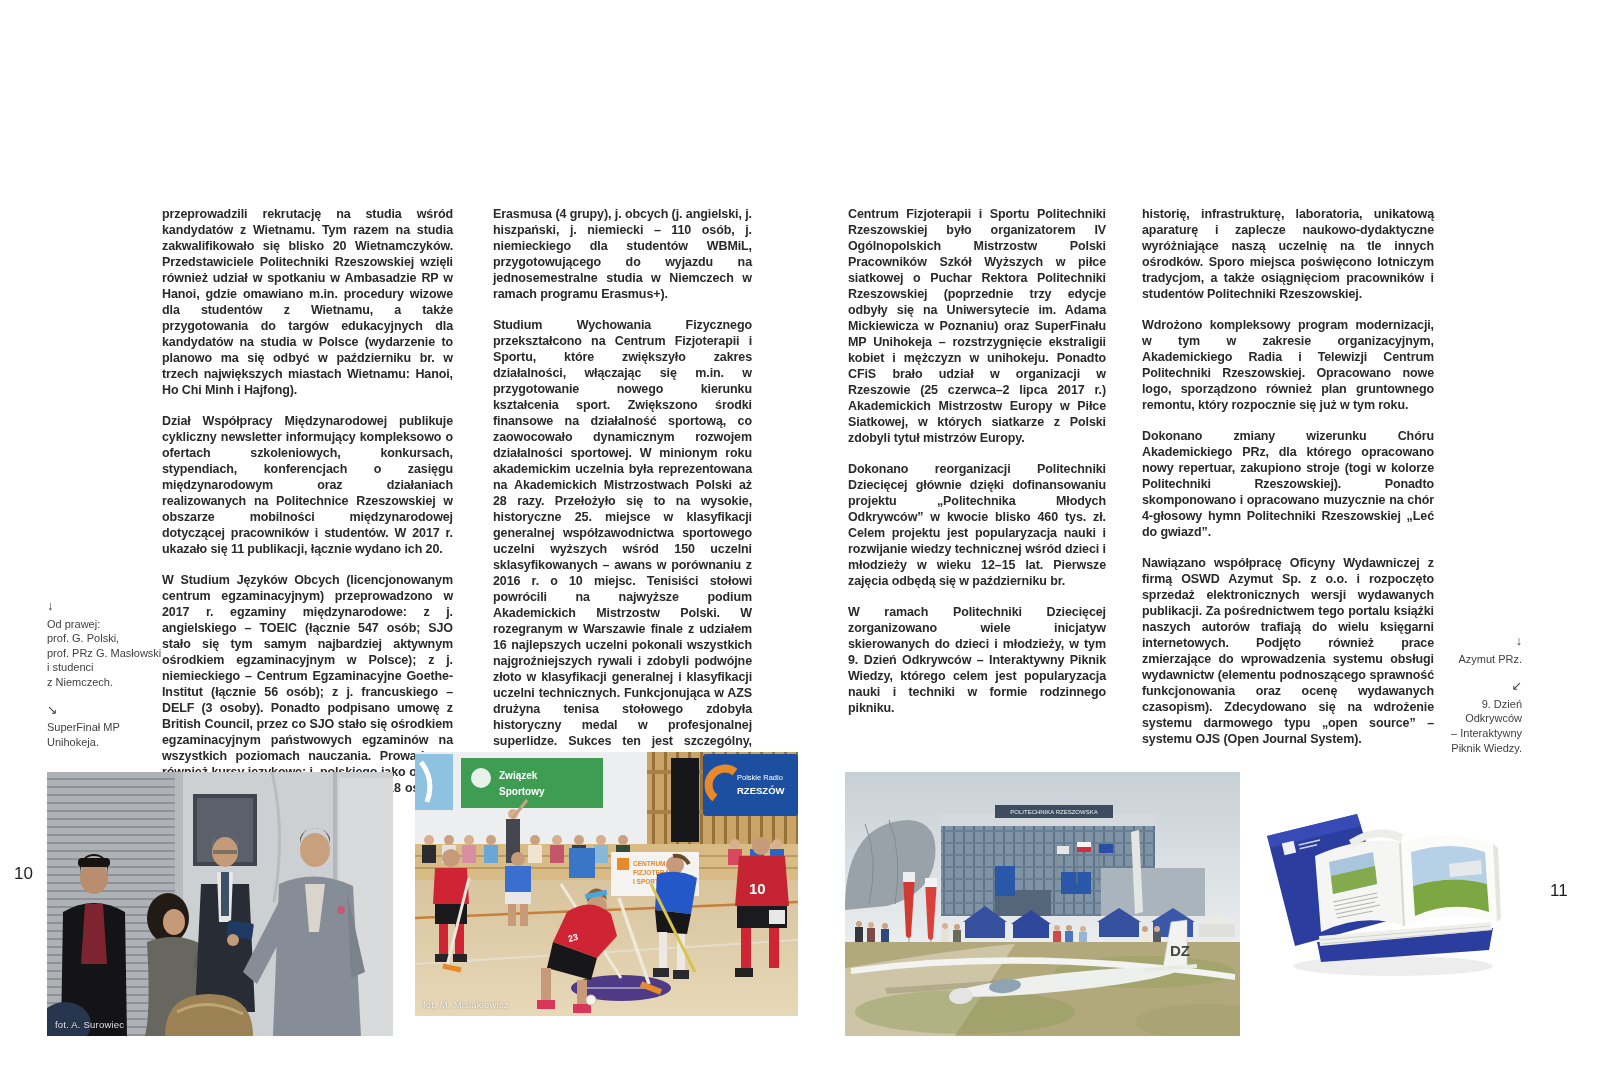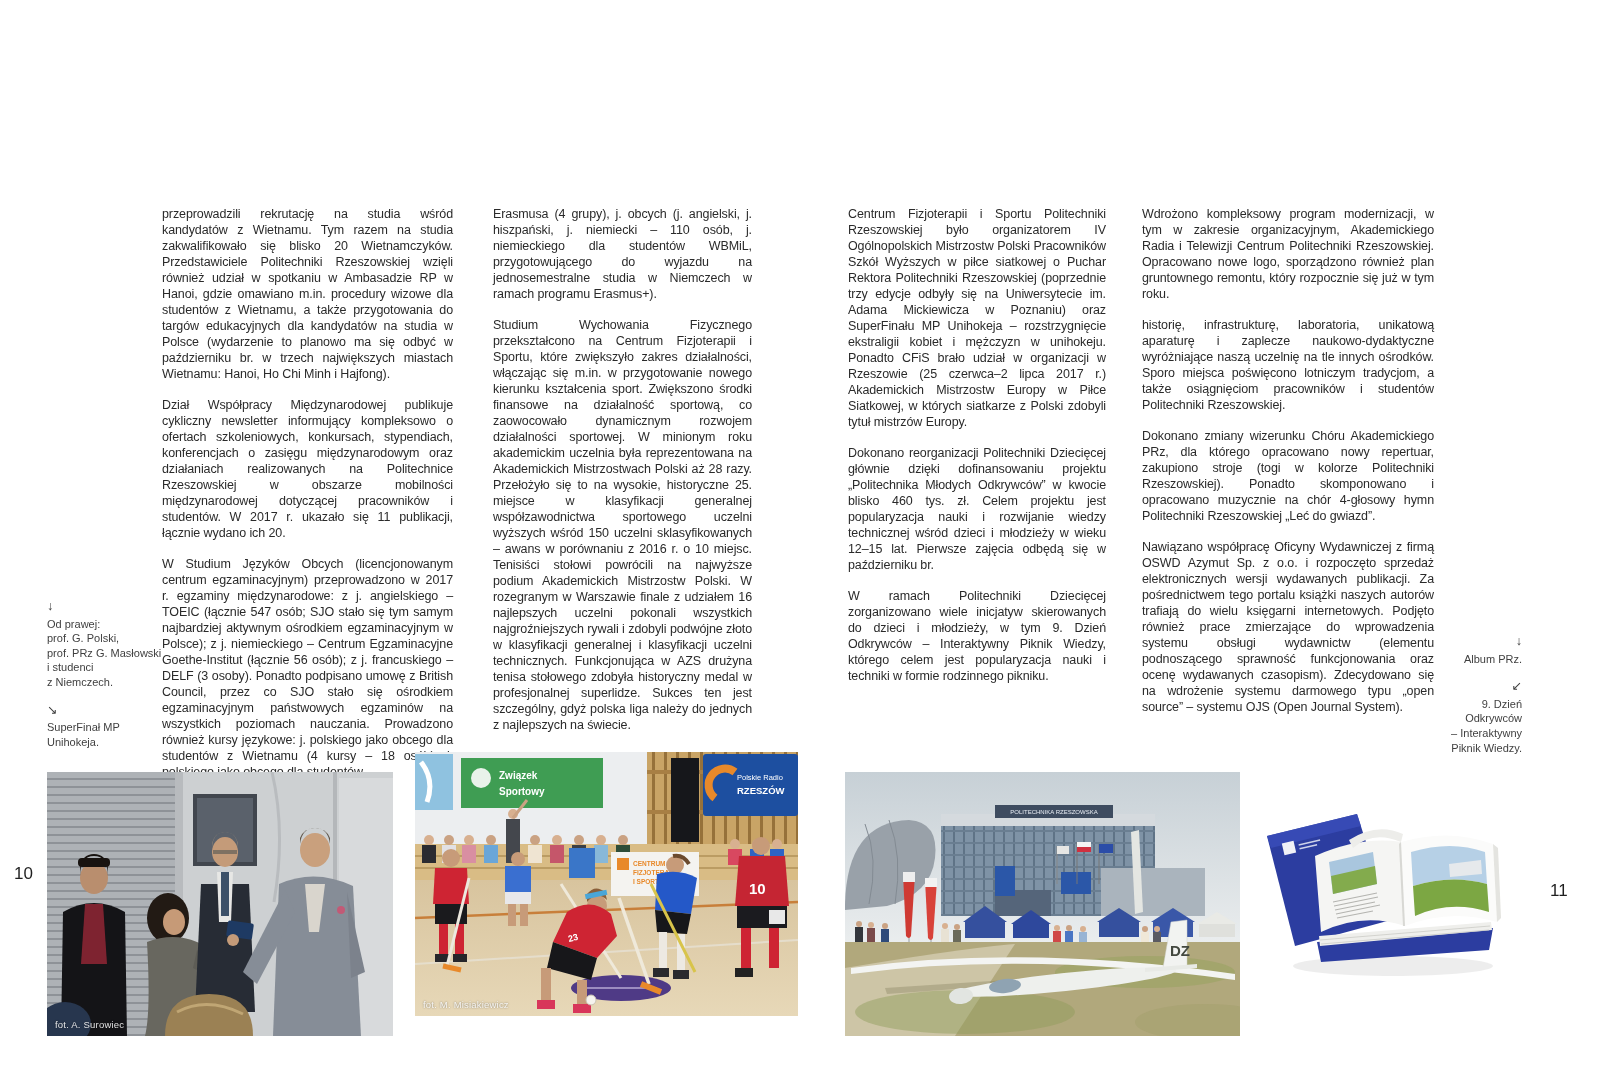--- a/index.html
+++ b/index.html
@@ -1,21 +1,21 @@
 <!DOCTYPE html>
 <html><head>
 <meta charset="utf-8">
 <style>
   html,body{margin:0;padding:0;background:#ffffff;}
   .spread{
     position:relative;width:1600px;height:1085px;background:#ffffff;
     font-family:"Liberation Sans", sans-serif;color:#262626;overflow:hidden;
   }
   .col{position:absolute;top:206px;text-align:justify;font-size:12.5px;line-height:16px;letter-spacing:-0.1px;color:#2a2a2a;}
-  .col p{margin:0 0 15px 0;}
+  .col p{margin:0 0 15px 0;font-weight:bold;}
   .col p:last-child{margin-bottom:0;}
   .col1{left:162px;width:291px;}
   .col2{left:493px;width:259px;}
   .col3{left:848px;width:258px;}
   .col4{left:1142px;width:292px;}
   .heading{font-weight:700;text-align:left;margin:0 0 15px 0;letter-spacing:0;}
   .note{position:absolute;font-size:11px;line-height:14.6px;color:#3f3f3f;}
   .note-left{left:47px;top:599px;text-align:left;}
   .note-right{right:78px;top:634px;text-align:right;}
   .arrow{font-size:12.5px;margin-bottom:3px;color:#3f3f3f;}
@@ -50,21 +50,21 @@
     <div class="note-line">i studenci</div>
     <div class="note-line">z Niemczech.</div>
     <div class="gap"></div>
     <div class="arrow">↘</div>
     <div class="note-line">SuperFinał MP</div>
     <div class="note-line">Unihokeja.</div>
   </aside>
 
   <aside class="note note-right">
     <div class="arrow">↓</div>
-    <div class="note-line">Album PRz.</div>
+    <div class="note-line">Azymut PRz.</div>
     <div class="gap"></div>
     <div class="arrow">↙</div>
     <div class="note-line">9. Dzień</div>
     <div class="note-line">Odkrywców</div>
     <div class="note-line">– Interaktywny</div>
     <div class="note-line">Piknik Wiedzy.</div>
   </aside>
 
   <section class="col col1">
     <p>przeprowadzili rekrutację na studia wśród kandydatów z Wietnamu. Tym razem na studia zakwalifikowało się blisko 20 Wietnamczyków. Przedstawiciele Politechniki Rzeszowskiej wzięli również udział w spotkaniu w Ambasadzie RP w Hanoi, gdzie omawiano m.in. procedury wizowe dla studentów z Wietnamu, a także przygotowania do targów edukacyjnych dla kandydatów na studia w Polsce (wydarzenie to planowo ma się odbyć w październiku br. w trzech największych miastach Wietnamu: Hanoi, Ho Chi Minh i Hajfong).</p>
@@ -77,22 +77,22 @@
     <p>Studium Wychowania Fizycznego przekształcono na Centrum Fizjoterapii i Sportu, które zwiększyło zakres działalności, włączając się m.in. w przygotowanie nowego kierunku kształcenia sport. Zwiększono środki finansowe na działalność sportową, co zaowocowało dynamicznym rozwojem działalności sportowej. W minionym roku akademickim uczelnia była reprezentowana na Akademickich Mistrzostwach Polski aż 28 razy. Przełożyło się to na wysokie, historyczne 25. miejsce w klasyfikacji generalnej współzawodnictwa sportowego uczelni wyższych wśród 150 uczelni sklasyfikowanych – awans w porównaniu z 2016 r. o 10 miejsc. Tenisiści stołowi powrócili na najwyższe podium Akademickich Mistrzostw Polski. W rozegranym w Warszawie finale z udziałem 16 najlepszych uczelni pokonali wszystkich najgroźniejszych rywali i zdobyli podwójne złoto w klasyfikacji generalnej i klasyfikacji uczelni technicznych. Funkcjonująca w AZS drużyna tenisa stołowego zdobyła historyczny medal w profesjonalnej superlidze. Sukces ten jest szczególny, gdyż polska liga należy do jednych z najlepszych na świecie.</p>
   </section>
 
   <section class="col col3">
     <p>Centrum Fizjoterapii i Sportu Politechniki Rzeszowskiej było organizatorem IV Ogólnopolskich Mistrzostw Polski Pracowników Szkół Wyższych w piłce siatkowej o Puchar Rektora Politechniki Rzeszowskiej (poprzednie trzy edycje odbyły się na Uniwersytecie im. Adama Mickiewicza w Poznaniu) oraz SuperFinału MP Unihokeja – rozstrzygnięcie ekstraligii kobiet i mężczyzn w unihokeju. Ponadto CFiS brało udział w organizacji w Rzeszowie (25 czerwca–2 lipca 2017 r.) Akademickich Mistrzostw Europy w Piłce Siatkowej, w których siatkarze z Polski zdobyli tytuł mistrzów Europy.</p>
     <p>Dokonano reorganizacji Politechniki Dziecięcej głównie dzięki dofinansowaniu projektu „Politechnika Młodych Odkrywców” w kwocie blisko 460 tys. zł. Celem projektu jest popularyzacja nauki i rozwijanie wiedzy technicznej wśród dzieci i młodzieży w wieku 12–15 lat. Pierwsze zajęcia odbędą się w październiku br.</p>
     <p>W ramach Politechniki Dziecięcej zorganizowano wiele inicjatyw skierowanych do dzieci i młodzieży, w tym 9. Dzień Odkrywców – Interaktywny Piknik Wiedzy, którego celem jest popularyzacja nauki i techniki w formie rodzinnego pikniku.</p>
   </section>
 
   <section class="col col4">
+    <p>historię, infrastrukturę, laboratoria, unikatową aparaturę i zaplecze naukowo-dydaktyczne wyróżniające naszą uczelnię na tle innych ośrodków. Sporo miejsca poświęcono lotniczym tradycjom, a także osiągnięciom pracowników i studentów Politechniki Rzeszowskiej.</p>
     <p>Wdrożono kompleksowy program modernizacji, w tym w zakresie organizacyjnym, Akademickiego Radia i Telewizji Centrum Politechniki Rzeszowskiej. Opracowano nowe logo, sporządzono również plan gruntownego remontu, który rozpocznie się już w tym roku.</p>
-    <p>historię, infrastrukturę, laboratoria, unikatową aparaturę i zaplecze naukowo-dydaktyczne wyróżniające naszą uczelnię na tle innych ośrodków. Sporo miejsca poświęcono lotniczym tradycjom, a także osiągnięciom pracowników i studentów Politechniki Rzeszowskiej.</p>
     <p>Dokonano zmiany wizerunku Chóru Akademickiego PRz, dla którego opracowano nowy repertuar, zakupiono stroje (togi w kolorze Politechniki Rzeszowskiej). Ponadto skomponowano i opracowano muzycznie na chór 4-głosowy hymn Politechniki Rzeszowskiej „Leć do gwiazd”.</p>
     <p>Nawiązano współpracę Oficyny Wydawniczej z firmą OSWD Azymut Sp. z o.o. i rozpoczęto sprzedaż elektronicznych wersji wydawanych publikacji. Za pośrednictwem tego portalu książki naszych autorów trafiają do wielu księgarni internetowych. Podjęto również prace zmierzające do wprowadzenia systemu obsługi wydawnictw (elementu podnoszącego sprawność funkcjonowania oraz ocenę wydawanych czasopism). Zdecydowano się na wdrożenie systemu darmowego typu „open source” – systemu OJS (Open Journal System).</p>
   </section>
 
   <figure class="photo photo1">
     <svg viewBox="0 0 346 264" width="346" height="264">
       <defs>
         <pattern id="p1blinds" width="346" height="8" patternUnits="userSpaceOnUse">
           <rect width="346" height="8" fill="#aeb2b6"></rect>
           <rect y="6" width="346" height="2" fill="#8e9297"></rect>

